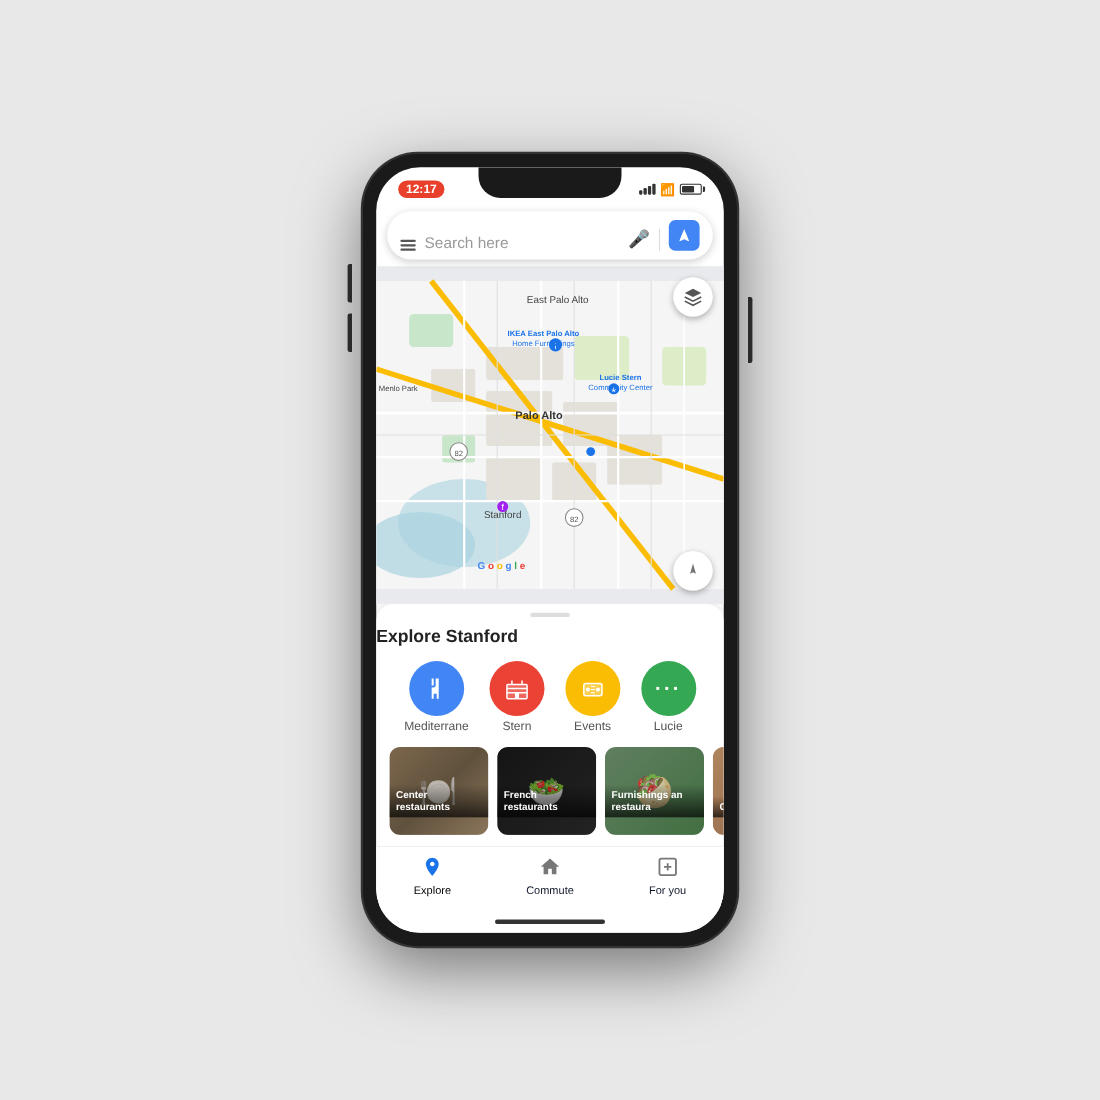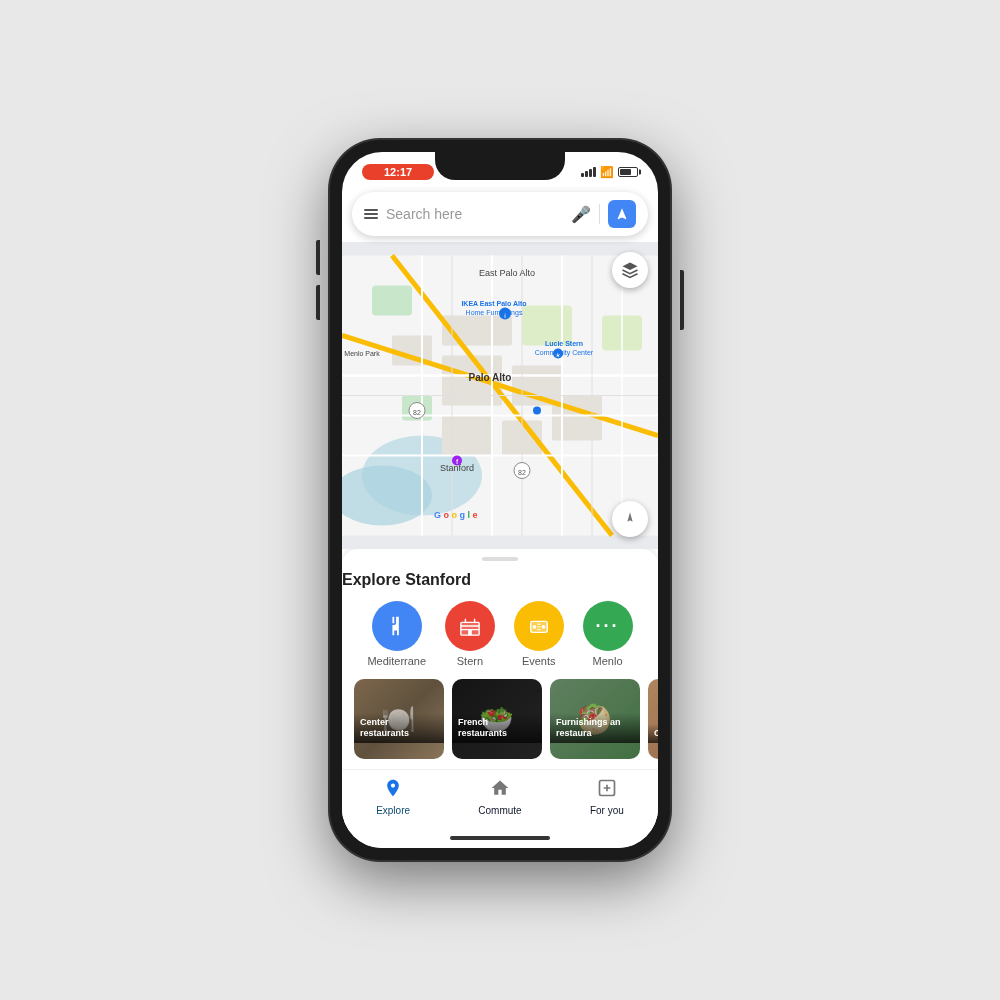--- a/index.html
+++ b/index.html
@@ -51,21 +51,21 @@
       height: 36px;
       position: relative;
       z-index: 5;
       background: transparent;
     }
     .status-time {
       background: #e8402a;
       color: white;
       font-size: 11px;
       font-weight: 700;
-      padding: 2px 22px;
+      padding: 2px 7px;
       border-radius: 8px;
     }
     .status-icons {
       display: flex;
       align-items: center;
       gap: 4px;
       font-size: 10px;
       color: #333;
     }
     .signal-bars {
@@ -105,21 +105,21 @@
       background: #333;
       border-radius: 1px;
     }
     
     .search-bar {
       margin: 4px 10px 6px;
       background: white;
       border-radius: 25px;
       box-shadow: 0 2px 8px rgba(0,0,0,0.2);
       display: flex;
-      align-items: center;
+      align-items: flex-end;
       padding: 8px 12px;
       gap: 8px;
       z-index: 5;
       position: relative;
     }
     .search-bar-menu {
       color: #555;
       font-size: 14px;
       display: flex;
       flex-direction: column;
@@ -299,21 +299,21 @@
       align-items: center;
       gap: 2px;
       cursor: pointer;
     }
     .nav-icon {
       font-size: 18px;
     }
     .nav-label {
       font-size: 10px;
     }
-    .nav-active { color: #0c4a6e; }
+    .nav-active { color: #000000; }
     .nav-inactive { color: #0f172a; }
     
     .home-indicator {
       height: 20px;
       display: flex;
       align-items: center;
       justify-content: center;
       background: white;
     }
     .home-bar {
@@ -516,21 +516,21 @@
               <circle cx="17" cy="13" r="2" fill="white"></circle>
               <path d="M10 10h4M10 13h4M10 16h4" stroke="white" stroke-width="1"></path>
             </svg>
           </div>
           <span class="category-label">Events</span>
         </div>
         <div class="category-item">
           <div class="category-icon more-color">
             <span style="font-size:18px; letter-spacing:2px; font-weight:900; line-height:1">···</span>
           </div>
-          <span class="category-label">Menlo</span>
+          <span class="category-label">Lucie</span>
         </div>
       </div>
 
       <div class="cards-row">
         <div class="card">
           <div class="card-bg" style="background: linear-gradient(135deg, #8B7355, #6B5B45, #9B8365); width:100%;height:100%;">
             <div style="width:100%;height:100%;background:rgba(0,0,0,0.1);display:flex;align-items:center;justify-content:center;">
               <div style="font-size:28px;opacity:0.6">🍽️</div>
             </div>
           </div>

